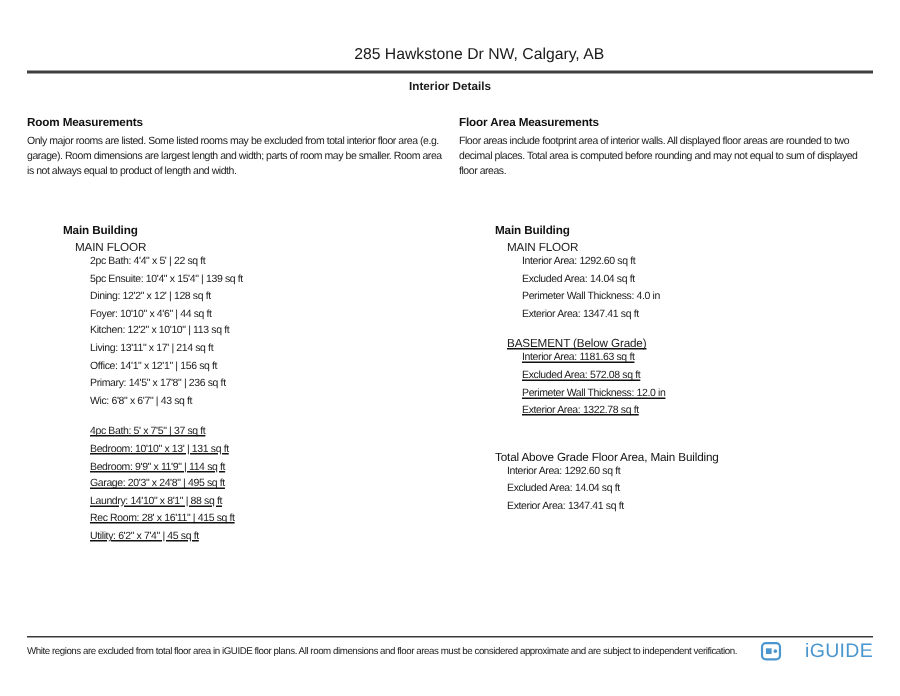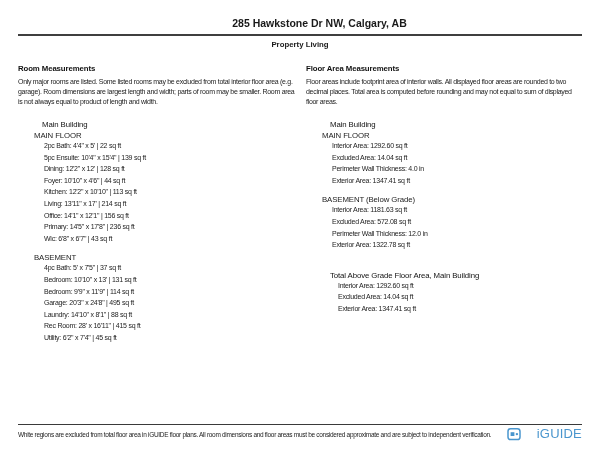--- a/index.html
+++ b/index.html
@@ -1,54 +1,54 @@
 <!DOCTYPE html>
 <html><head>
 <meta charset="utf-8">
 <style>
   * { margin:0; padding:0; box-sizing:border-box; }
   html,body { background:#fff; }
   body { width:600px; height:464px; font-family:"Liberation Sans","DejaVu Sans",sans-serif; color:#111; }
   .page { position:relative; width:600px; height:464px; background:#fff; overflow:hidden; }
 
-  .title { text-align:center; padding-top:17px; font-size:10.5px; font-weight:bold; color:#1a1a1a;margin-left:39px; }
+  .title { text-align:center; padding-top:30px; font-size:10.5px; font-weight:normal; color:#1a1a1a;margin-left:39px; }
   .rule { margin:5px 18px 0 18px; border-top:2px solid #3f3f3f; }
   .subtitle { text-align:center; margin-top:4px; font-size:7.8px; font-weight:bold; color:#1a1a1a; }
 
   .columns { display:flex; padding:0 18px; margin-top:15px; }
   .col { width:50%; }
   .col.right { padding-left:6px; }
 
   .sec-heading { font-size:7.8px; font-weight:bold; margin-bottom:4px; letter-spacing:-0.1px; }
   .desc { font-size:7px; line-height:9.8px; letter-spacing:-0.3px; color:#222; height:30px; }
 
-  .bld-name { font-size:7.8px; font-weight:normal; margin-top:13px; margin-left:24px; letter-spacing:-0.1px; }
-  .floor { margin-left:16px; }
-  .floor.gap { margin-top:9px; }
+  .bld-name { font-size:7.8px; font-weight:bold; margin-top:29px; margin-left:24px; letter-spacing:-0.1px; }
+  .floor { margin-left:32px; }
+  .floor.gap { margin-top:9px;text-decoration:underline; }
   .floor-label { font-size:7.8px; margin-top:2px; letter-spacing:-0.1px; color:#222; }
   .line { font-size:7px; line-height:11.6px; margin-left:10px; letter-spacing:-0.25px; color:#1c1c1c; white-space:nowrap; }
 
   .total { margin-left:24px; margin-top:20px; }
   .total-heading { font-size:7.8px; font-weight:normal; letter-spacing:-0.1px; }
   .total .line { margin-left:8px; }
 
   .footer { position:absolute; left:18px; right:18px; top:424px; border-top:1.5px solid #3a3a3a;
             display:flex; justify-content:space-between; align-items:flex-start; padding-top:4px; }
   .disclaimer { font-size:6.5px; letter-spacing:-0.3px; color:#222; white-space:nowrap; padding-top:2px; }
   .logo { display:flex; align-items:center; gap:16px; color:#4a96ce; font-size:13px; letter-spacing:0.2px; margin-top:-2px; }
   .logo-text { line-height:14px; }
 </style>
 </head>
 <body>
 
 <div class="page">
 
   <div class="title">285 Hawkstone Dr NW, Calgary, AB</div>
   <div class="rule"></div>
-  <div class="subtitle">Property Living</div>
+  <div class="subtitle">Interior Details</div>
 
   <div class="columns">
 
     <div class="col left">
       <div class="sec-heading">Room Measurements</div>
       <div class="desc">Only major rooms are listed. Some listed rooms may be excluded from total interior floor area (e.g. garage). Room dimensions are largest length and width; parts of room may be smaller. Room area is not always equal to product of length and width.</div>
 
       <div class="bld-name">Main Building</div>
 
       <div class="floor">
@@ -58,21 +58,20 @@
         <div class="line">Dining: 12'2" x 12' | 128 sq ft</div>
         <div class="line">Foyer: 10'10" x 4'6" | 44 sq ft</div>
         <div class="line">Kitchen: 12'2" x 10'10" | 113 sq ft</div>
         <div class="line">Living: 13'11" x 17' | 214 sq ft</div>
         <div class="line">Office: 14'1" x 12'1" | 156 sq ft</div>
         <div class="line">Primary: 14'5" x 17'8" | 236 sq ft</div>
         <div class="line">Wic: 6'8" x 6'7" | 43 sq ft</div>
       </div>
 
       <div class="floor gap">
-        <div class="floor-label">BASEMENT</div>
         <div class="line">4pc Bath: 5' x 7'5" | 37 sq ft</div>
         <div class="line">Bedroom: 10'10" x 13' | 131 sq ft</div>
         <div class="line">Bedroom: 9'9" x 11'9" | 114 sq ft</div>
         <div class="line">Garage: 20'3" x 24'8" | 495 sq ft</div>
         <div class="line">Laundry: 14'10" x 8'1" | 88 sq ft</div>
         <div class="line">Rec Room: 28' x 16'11" | 415 sq ft</div>
         <div class="line">Utility: 6'2" x 7'4" | 45 sq ft</div>
       </div>
     </div>
 

